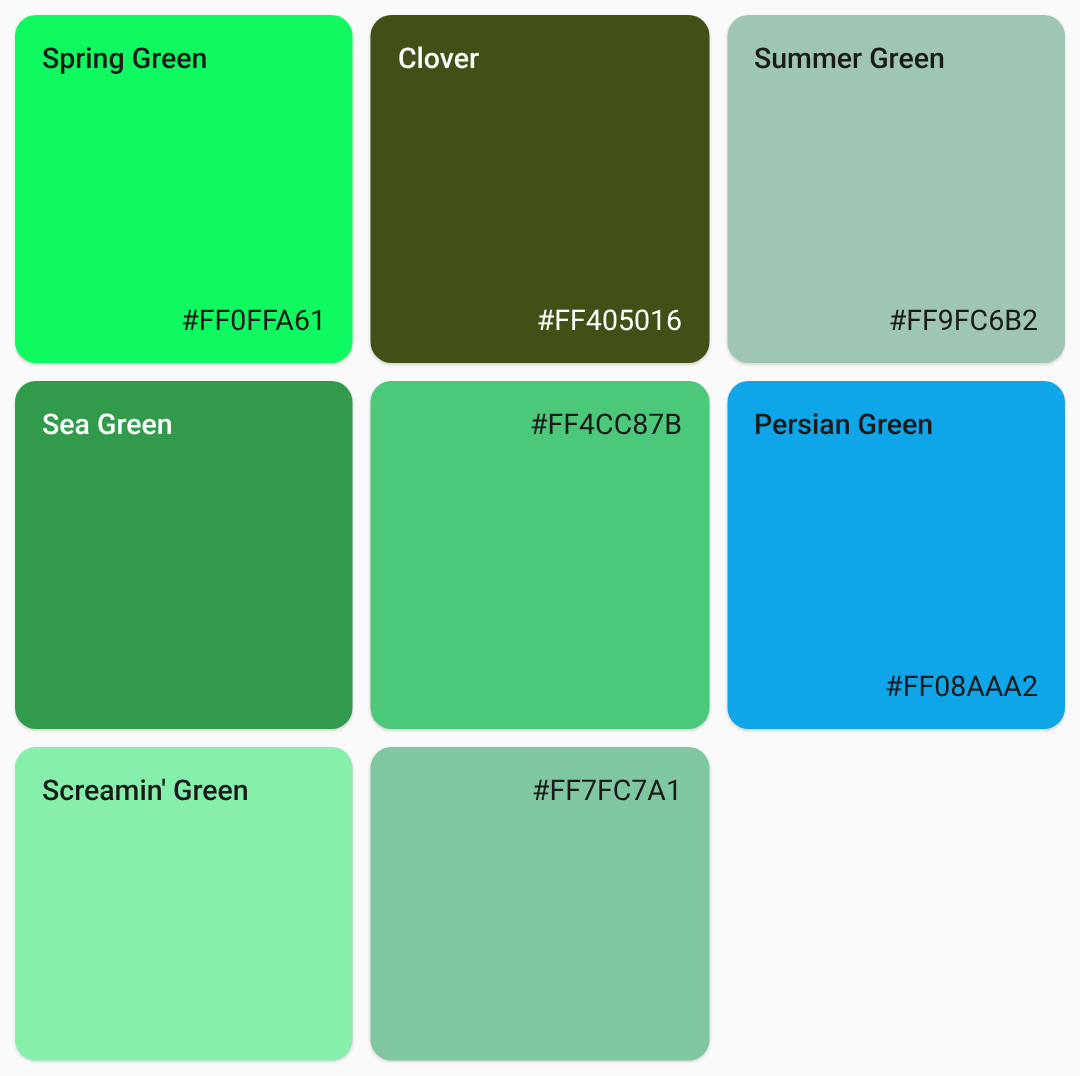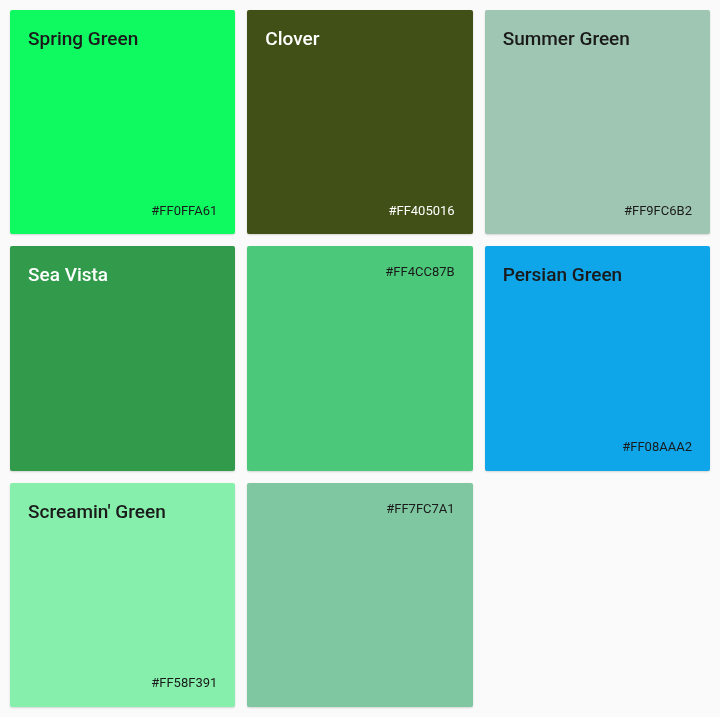--- a/index.html
+++ b/index.html
@@ -16,35 +16,35 @@
     }
     .grid {
       display: grid;
       grid-template-columns: repeat(3, 1fr);
       gap: 12px;
       padding: 10px;
       width: 100%;
       height: 100%;
     }
     .swatch {
-      border-radius: 2px;
+      border-radius: 14px;
       padding: 18px 18px 16px 18px;
       display: flex;
       flex-direction: column;
       justify-content: space-between;
       position: relative;
       box-shadow: 0 1px 2px rgba(0,0,0,0.15);
     }
     .swatch-name {
       font-size: 19px;
       font-weight: 500;
       line-height: 1.2;
     }
     .swatch-code {
-      font-size: 13px;
+      font-size: 19px;
       font-weight: 400;
       text-align: right;
       line-height: 1.2;
     }
     .dark-text .swatch-name,
     .dark-text .swatch-code {
       color: #1a1a1a;
     }
     .light-text .swatch-name,
     .light-text .swatch-code {
@@ -66,34 +66,33 @@
     <div class="swatch-code">#FF405016</div>
   </div>
 
   <div class="swatch dark-text" style="background-color:#9FC6B2">
     <div class="swatch-name">Summer Green</div>
     <div class="swatch-code">#FF9FC6B2</div>
   </div>
 
 
   <div class="swatch light-text" style="background-color:#319B4B">
-    <div class="swatch-name">Sea Vista</div>
+    <div class="swatch-name">Sea Green</div>
   </div>
 
   <div class="swatch dark-text" style="background-color:#4CC87B">
     <div class="swatch-code">#FF4CC87B</div>
   </div>
 
   <div class="swatch dark-text" style="background-color:#0ea5e9">
     <div class="swatch-name">Persian Green</div>
     <div class="swatch-code">#FF08AAA2</div>
   </div>
 
   <div class="swatch dark-text" style="background-color:#86efac">
     <div class="swatch-name">Screamin' Green</div>
-    <div class="swatch-code">#FF58F391</div>
   </div>
 
   <div class="swatch dark-text" style="background-color:#7FC7A1">
     <div class="swatch-code">#FF7FC7A1</div>
   </div>
 
 </div>
 
 </body></html>

